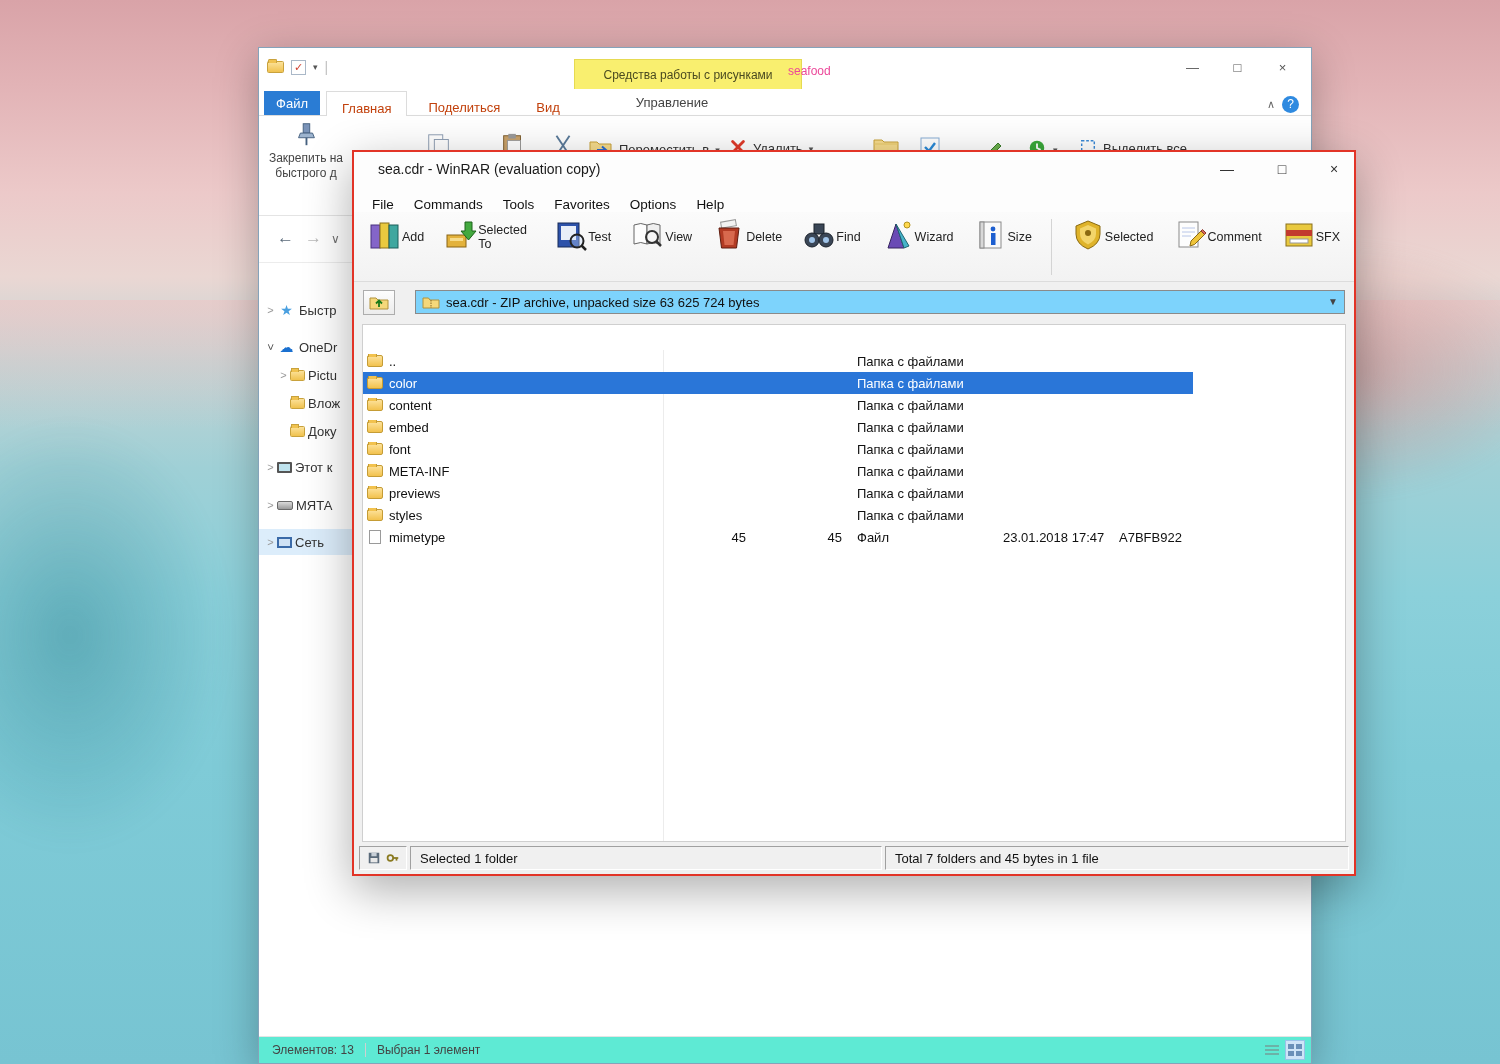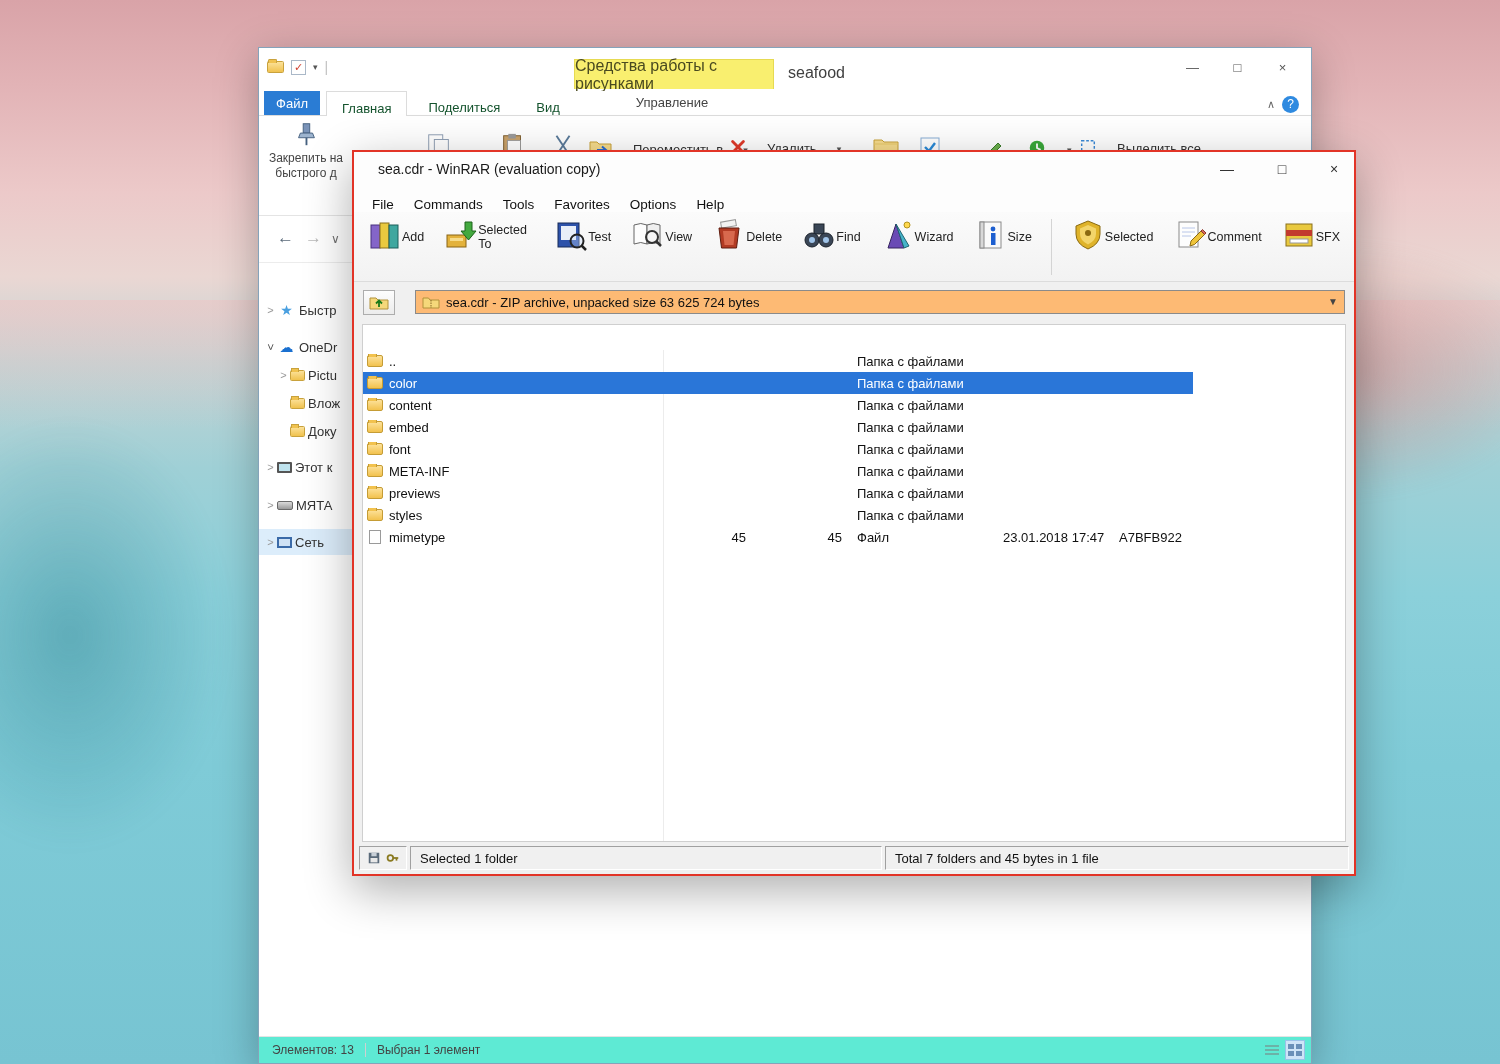--- a/index.html
+++ b/index.html
@@ -19,44 +19,44 @@
     border:1px solid #85a3ba;box-shadow:0 10px 40px rgba(0,0,0,.28)}
   .qat{position:absolute;left:8px;top:11px;display:flex;align-items:center;gap:7px}
   .qat .sep{color:#c0c0c0;font-size:14px}
   .qat .dd{color:#555;font-size:9px}
   .mini-folder{width:17px;height:12px;background:linear-gradient(#fce29a,#f0c24f);
     border:1px solid #c9a23c;border-radius:1.5px;position:relative;display:inline-block}
   .mini-folder::before{content:'';position:absolute;top:-3px;left:0;width:7px;height:3px;
     background:#f0c24f;border:1px solid #c9a23c;border-bottom:none;border-radius:1.5px 1.5px 0 0}
   .mini-check{width:15px;height:15px;background:#fff;border:1px solid #aab8c8;display:inline-flex;
     align-items:center;justify-content:center;color:#d04030;font-size:11px;font-weight:bold}
-  .context-tab{position:absolute;left:315px;top:11px;width:200px;height:30px;background:#f9ef6f;
+  .context-tab{position:absolute;left:315px;top:11px;width:228px;height:30px;background:#f9ef6f;
     border:1px solid #e6da52;border-bottom:none;display:flex;align-items:center;justify-content:center;
-    font-size:16px;color:#4a4a20}
-  .exp-title{position:absolute;left:529px;top:16px;font-size:16px;color:#404040}
+    font-size:12px;color:#4a4a20}
+  .exp-title{position:absolute;left:529px;top:16px;font-size:12px;color:#ec4899}
   .exp-winbtns{position:absolute;right:6px;top:6px;display:flex}
   .exp-winbtn{width:45px;height:26px;display:flex;align-items:center;justify-content:center;
     color:#555;font-size:13px}
   .exp-tabs{position:absolute;left:0;top:43px;right:0;height:25px;background:#fff;
     border-bottom:1px solid #dcdcdc;display:flex;align-items:stretch;font-size:13px}
   .tab-file{background:#2a7cd4;color:#fff;width:56px;display:flex;align-items:center;
     justify-content:center;margin-left:5px}
-  .tab{padding:16px 15px;display:flex;align-items:center;color:#14532d;margin-left:6px}
+  .tab{padding:16px 15px;display:flex;align-items:center;color:#c2410c;margin-left:6px}
   .tab.active{border:1px solid #dcdcdc;border-bottom:1px solid #fff;background:#fff}
   .tab-manage{position:absolute;left:315px;top:43px;width:196px;height:25px;line-height:24px;
     text-align:center;color:#444;font-size:13px}
   .ribbon-collapse{position:absolute;right:36px;top:50px;color:#666;font-size:11px}
   .help-btn{position:absolute;right:12px;top:48px;width:17px;height:17px;border-radius:50%;
     background:#2f8ae0;color:#fff;font-size:12px;text-align:center;line-height:17px}
   .exp-ribbon{position:absolute;left:0;top:68px;right:0;height:100px;background:#fff;
     border-bottom:1px solid #e4e4e4}
   .pin-btn{position:absolute;left:0;top:4px;width:94px;text-align:center;font-size:12px;color:#444}
   .pin-btn .lbl{line-height:15px}
   .rb-ico{position:absolute;top:16px}
-  .rb-item{position:absolute;top:22px;display:flex;align-items:center;gap:20px;font-size:13px;color:#333}
+  .rb-item{position:absolute;top:22px;display:flex;align-items:center;gap:6px;font-size:13px;color:#333}
   .rb-item .dd{font-size:9px;color:#555}
   .exp-nav{position:absolute;left:0;top:168px;right:0;height:47px;border-bottom:1px solid #ececec;
     background:#fff}
   .nav-arrow{position:absolute;top:12px;font-size:17px}
   .exp-sidebar{position:absolute;left:0;top:215px;width:94px;bottom:27px;background:#fff;
     font-size:13px;color:#333;overflow:hidden}
   .sb-item{position:absolute;left:0;height:26px;display:flex;align-items:center;white-space:nowrap;width:94px}
   .sb-item.hl{background:#dcedfb}
   .chev{width:13px;display:inline-block;text-align:center;color:#9a9a9a;font-size:11px;flex:none}
   .chev.open{transform:rotate(90deg);color:#444}
@@ -94,21 +94,21 @@
     background:linear-gradient(#fbfbfb,#f2f2f2);border-bottom:1px solid #dcdcdc;
     display:flex;align-items:flex-start;padding:3px 4px}
   .tb-btn{display:flex;flex-direction:row;align-items:center;padding:3px 7px;margin:0 3px;
     font-size:12.5px;color:#222}
   .tb-btn svg{width:34px;height:34px;margin-bottom:1px}
   .tb-sep{width:1px;background:#d4d4d4;height:56px;margin:4px 9px;flex:none}
   .wr-address{position:absolute;left:0;top:134px;right:0;height:32px;display:flex;
     align-items:center;padding:0 9px;gap:20px}
   .up-btn{width:32px;height:25px;background:linear-gradient(#fdfdfd,#ececec);
     border:1px solid #adadad;display:flex;align-items:center;justify-content:center;flex:none}
-  .addr-combo{flex:1;height:24px;background:#fdba74;border:1px solid #8a8a8a;display:flex;
+  .addr-combo{flex:1;height:24px;background:#7dd3fc;border:1px solid #8a8a8a;display:flex;
     align-items:center;padding:0 6px;font-size:13px;color:#111;position:relative;gap:6px}
   .combo-arrow{position:absolute;right:6px;top:5px;color:#444;font-size:10px}
   .wr-list{position:absolute;left:8px;right:8px;top:172px;bottom:32px;background:#fff;
     border:1px solid #cfcfcf;overflow:hidden}
   .wr-header{height:25px;display:flex;border-bottom:1px solid #e0e0e0;background:#fff;
     font-size:13px;color:#1a1a1a;align-items:center;position:relative}
   .hcell{height:100%;display:flex;align-items:center;border-right:1px solid #dadada}
   .h-name{width:300px;padding-left:8px;position:relative}
   .h-size{width:90px;justify-content:flex-end;padding-right:7px}
   .h-packed{width:96px;justify-content:flex-end;padding-right:7px}

